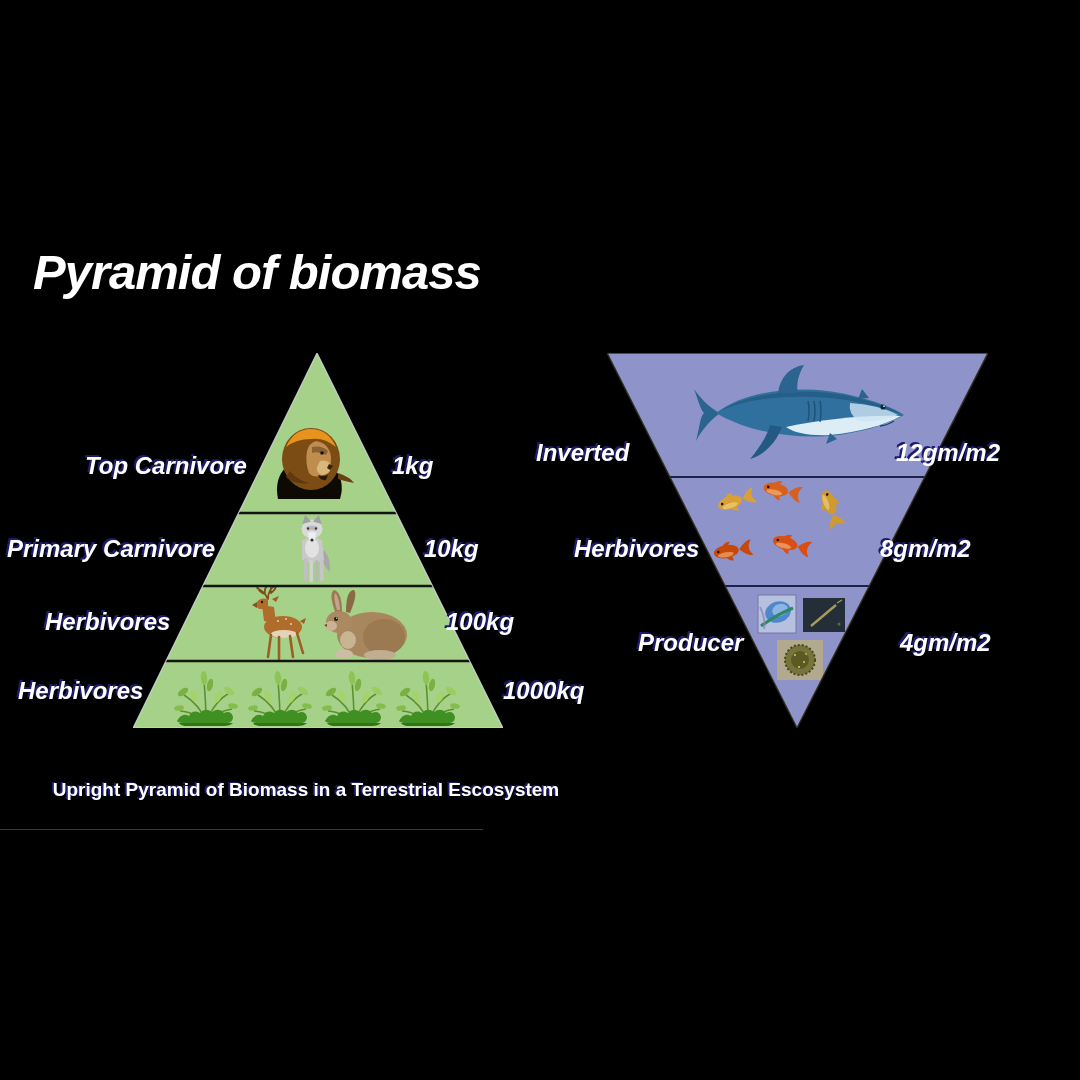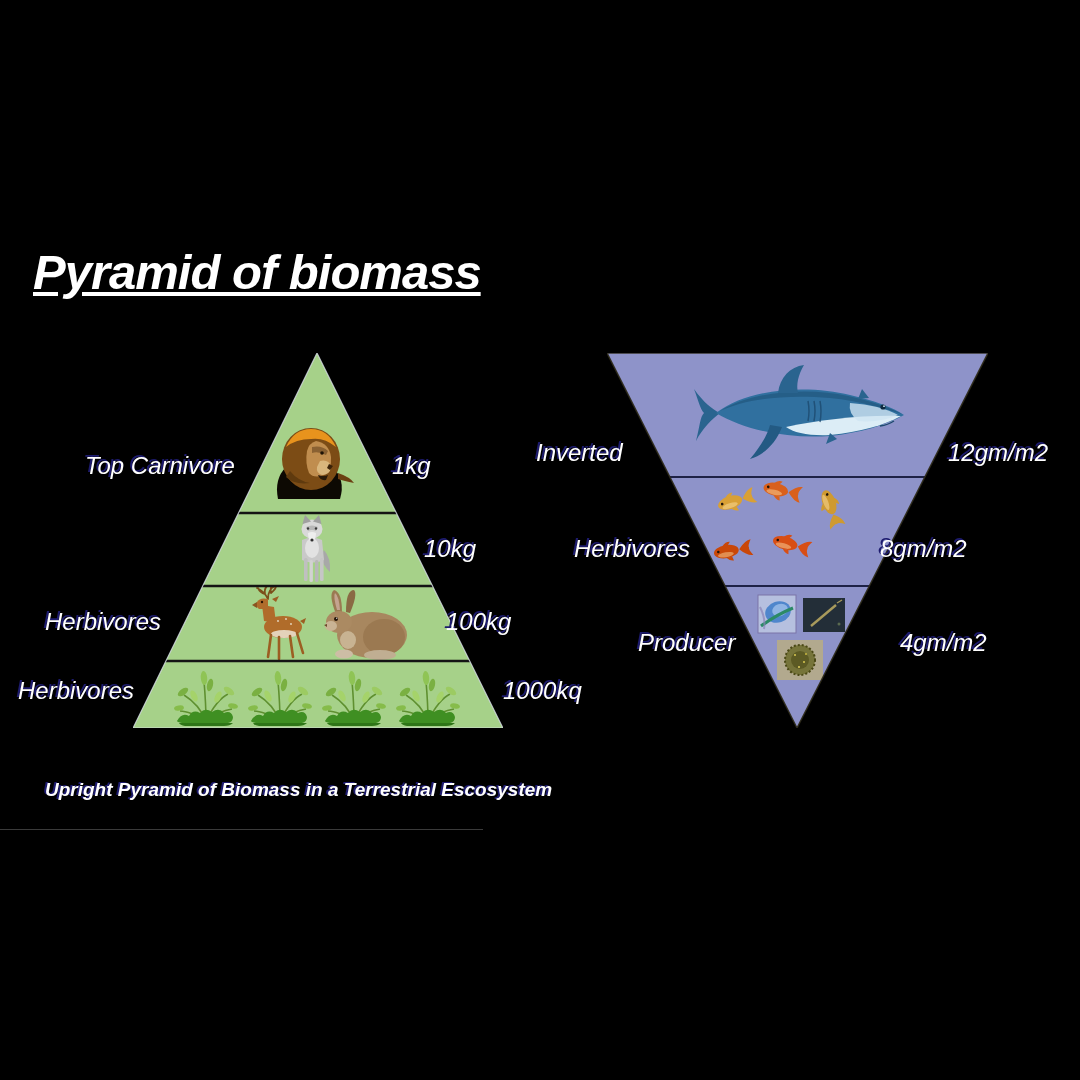--- a/index.html
+++ b/index.html
@@ -5,30 +5,29 @@
   html,body{margin:0;padding:0;background:#000;}
   #canvas{
     position:relative;width:1080px;height:1080px;background:#000;overflow:hidden;
     font-family:"Liberation Sans",sans-serif;
   }
   .title{
     position:absolute;left:33px;top:244px;
     font-size:49px;font-weight:bold;font-style:italic;color:#fff;
     letter-spacing:-1px;white-space:nowrap;
     text-shadow:1px 2px 2px rgba(0,0,0,0.9);
-    text-decoration:underline;
   }
   .lvl-label,.lvl-value{
-    position:absolute;font-size:24px;font-weight:normal;font-style:italic;color:#fff;
+    position:absolute;font-size:24px;font-weight:bold;font-style:italic;color:#fff;
     white-space:nowrap;line-height:24px;
     text-shadow:-2px -2px 0 #1d1b6e;
   }
   .caption{
-    position:absolute;top:779px;font-size:19px;font-weight:bold;font-style:italic;
-    color:#fff;text-align:left;white-space:nowrap;line-height:22px;
+    position:absolute;top:779px;font-size:19px;font-weight:bold;
+    color:#fff;text-align:center;white-space:nowrap;line-height:22px;
     text-shadow:-2px -1px 0 #1d1b6e;
   }
   .pyr{position:absolute;}
   .faint-line{position:absolute;left:0;top:829px;width:483px;height:1px;background:#3a3a3a;}
 </style>
 </head>
 <body>
 
 <div id="canvas">
 
@@ -199,32 +198,33 @@
             <circle cx="29" cy="14" r="1" fill="#c8b840"></circle>
         </g>
       </g>
       <line x1="0" y1="124" x2="381" y2="124" stroke="#1e2246" stroke-width="2.2"></line>
       <line x1="0" y1="233" x2="381" y2="233" stroke="#1e2246" stroke-width="2.2"></line>
     </g>
     <polygon points="0,0 381,0 190,375" fill="none" stroke="#2e2a18" stroke-width="1.5" opacity="0.9"></polygon>
   </svg>
 
   <div class="lvl-label" style="left:85px;top:454px">Top Carnivore</div>
+  <div class="lvl-label" style="left:7px;top:537px">Primary Carnivore</div>
   <div class="lvl-label" style="left:45px;top:610px">Herbivores</div>
   <div class="lvl-label" style="left:18px;top:679px">Herbivores</div>
 
   <div class="lvl-value" style="left:392px;top:454px">1kg</div>
   <div class="lvl-value" style="left:424px;top:537px">10kg</div>
   <div class="lvl-value" style="left:446px;top:610px">100kg</div>
   <div class="lvl-value" style="left:503px;top:679px">1000kq</div>
 
   <div class="lvl-label" style="left:536px;top:441px">Inverted</div>
   <div class="lvl-label" style="left:574px;top:537px">Herbivores</div>
   <div class="lvl-label" style="left:638px;top:631px">Producer</div>
 
-  <div class="lvl-value" style="left:948px;top:441px">12gm/m2</div>
+  <div class="lvl-value" style="left:896px;top:441px">12gm/m2</div>
   <div class="lvl-value" style="left:880px;top:537px">8gm/m2</div>
   <div class="lvl-value" style="left:900px;top:631px">4gm/m2</div>
 
   <div class="caption" style="left:45px;width:522px">Upright Pyramid of Biomass in a Terrestrial Escosystem</div>
 
   <div class="faint-line"></div>
 </div>
 
 </body></html>

